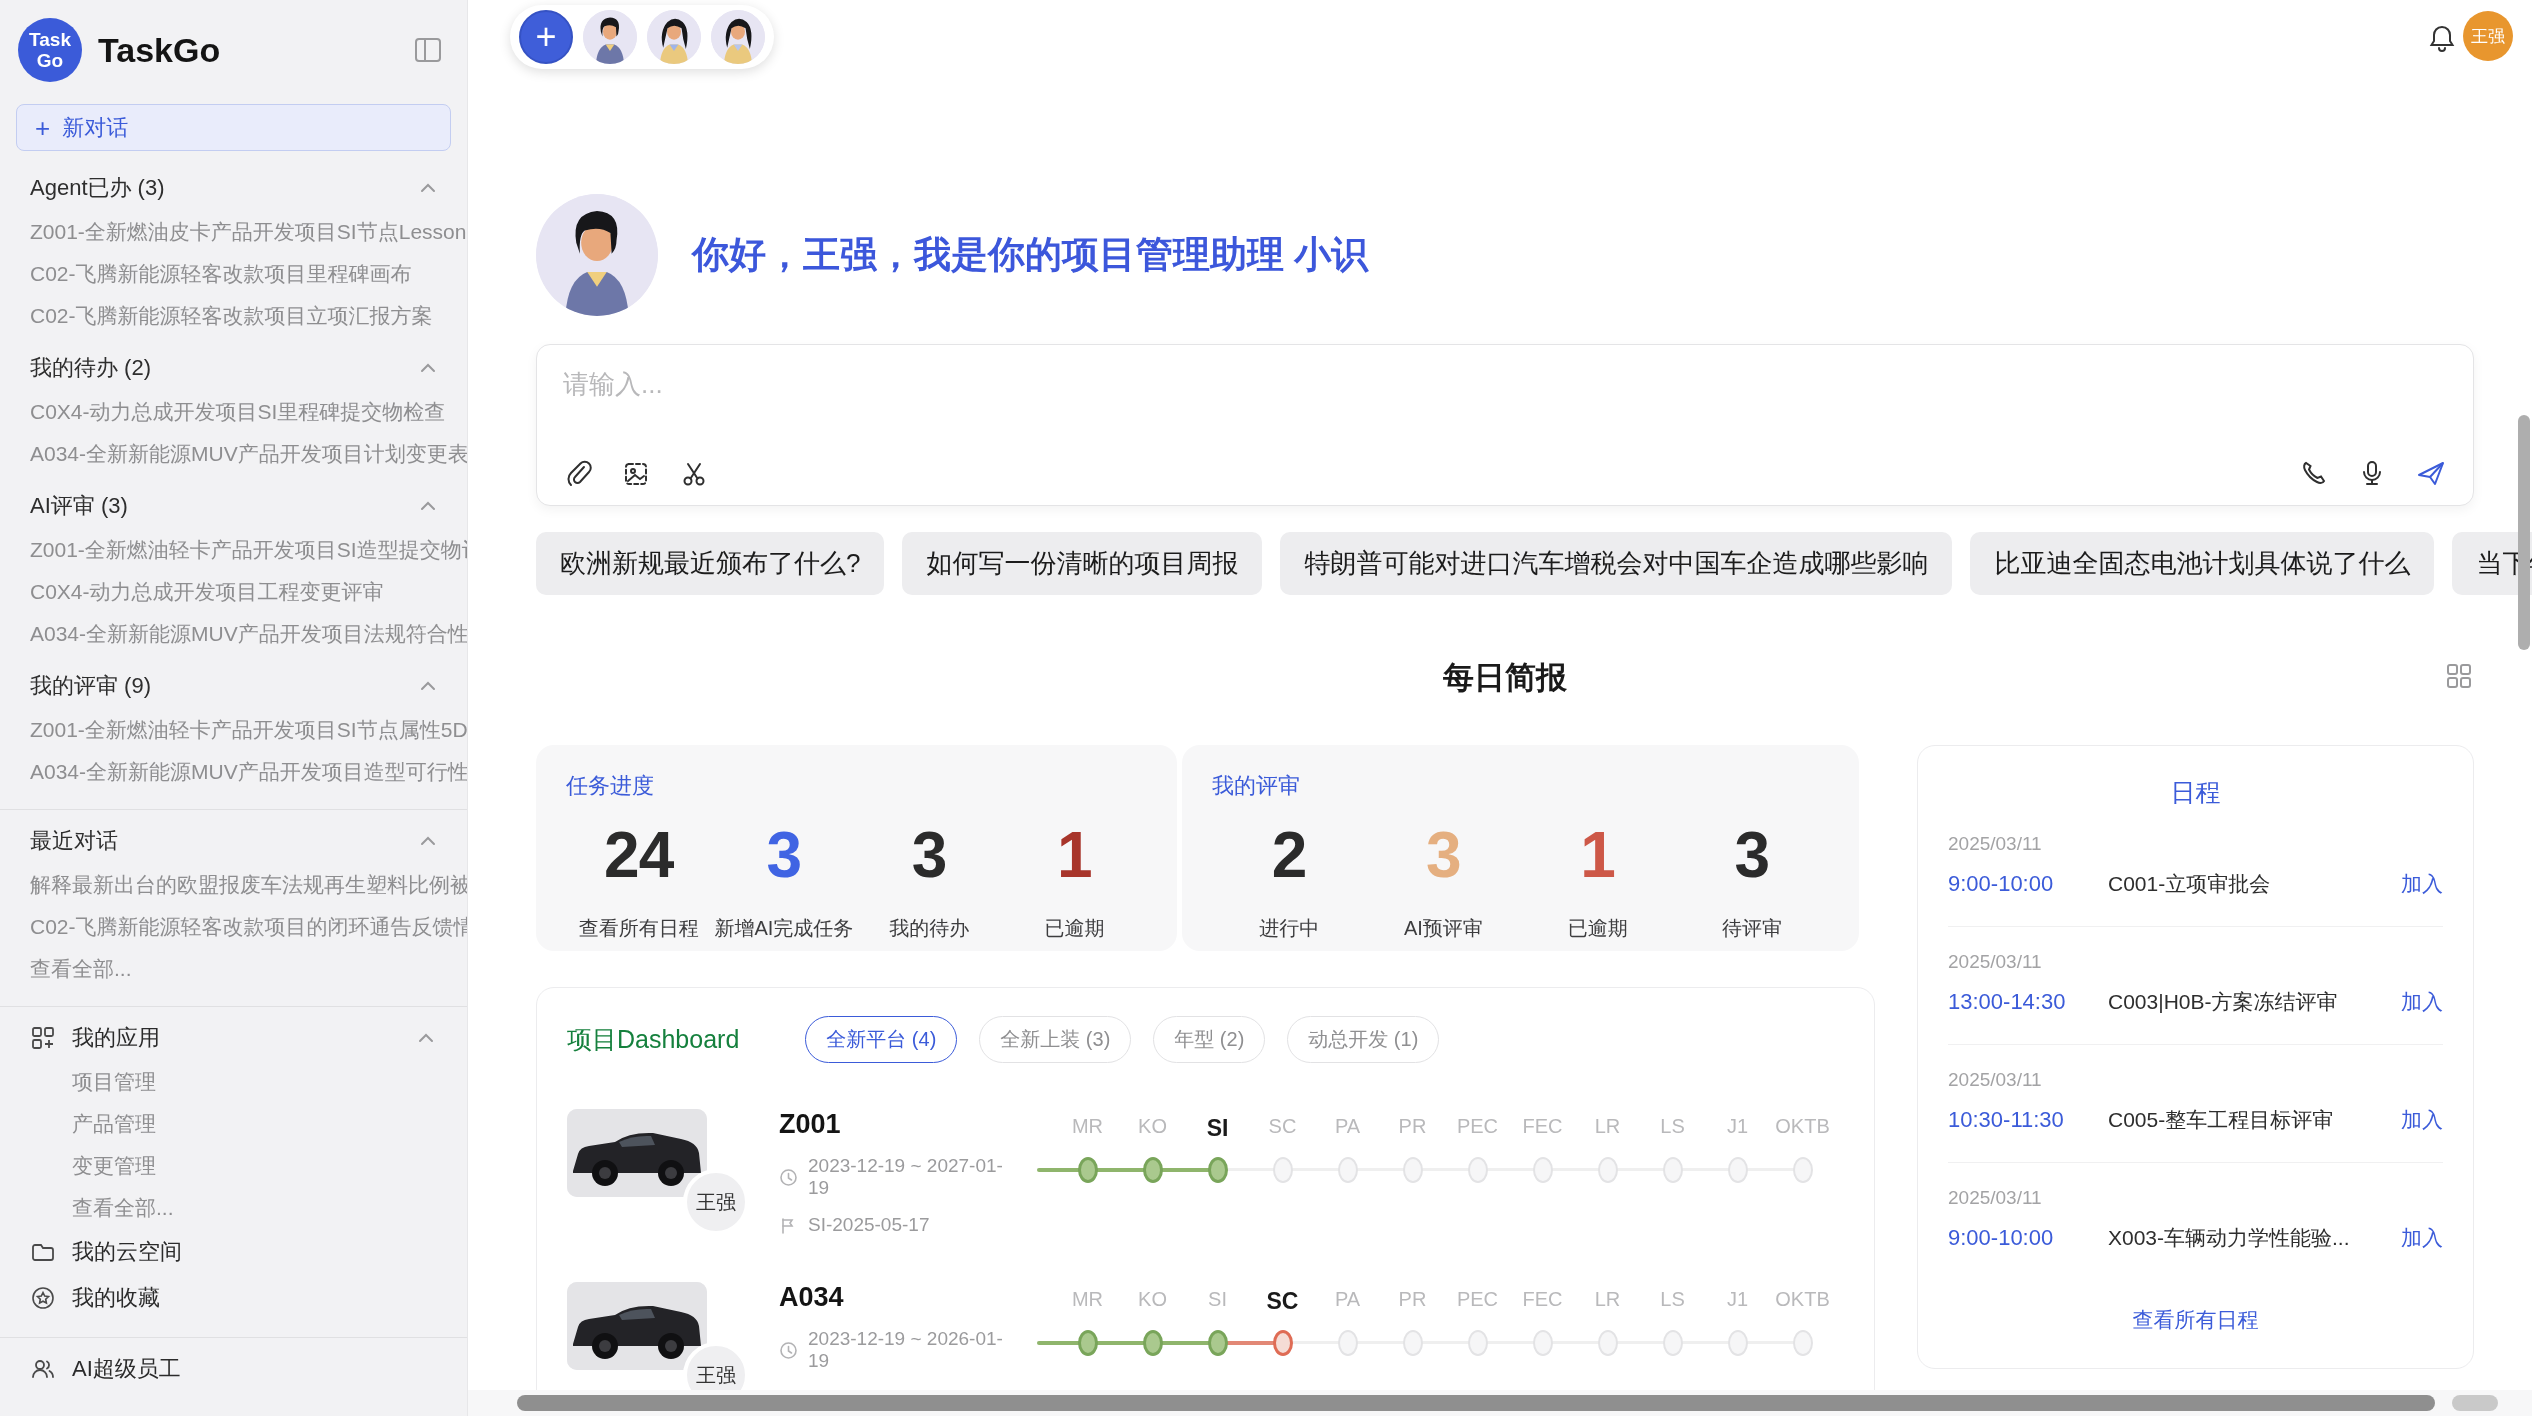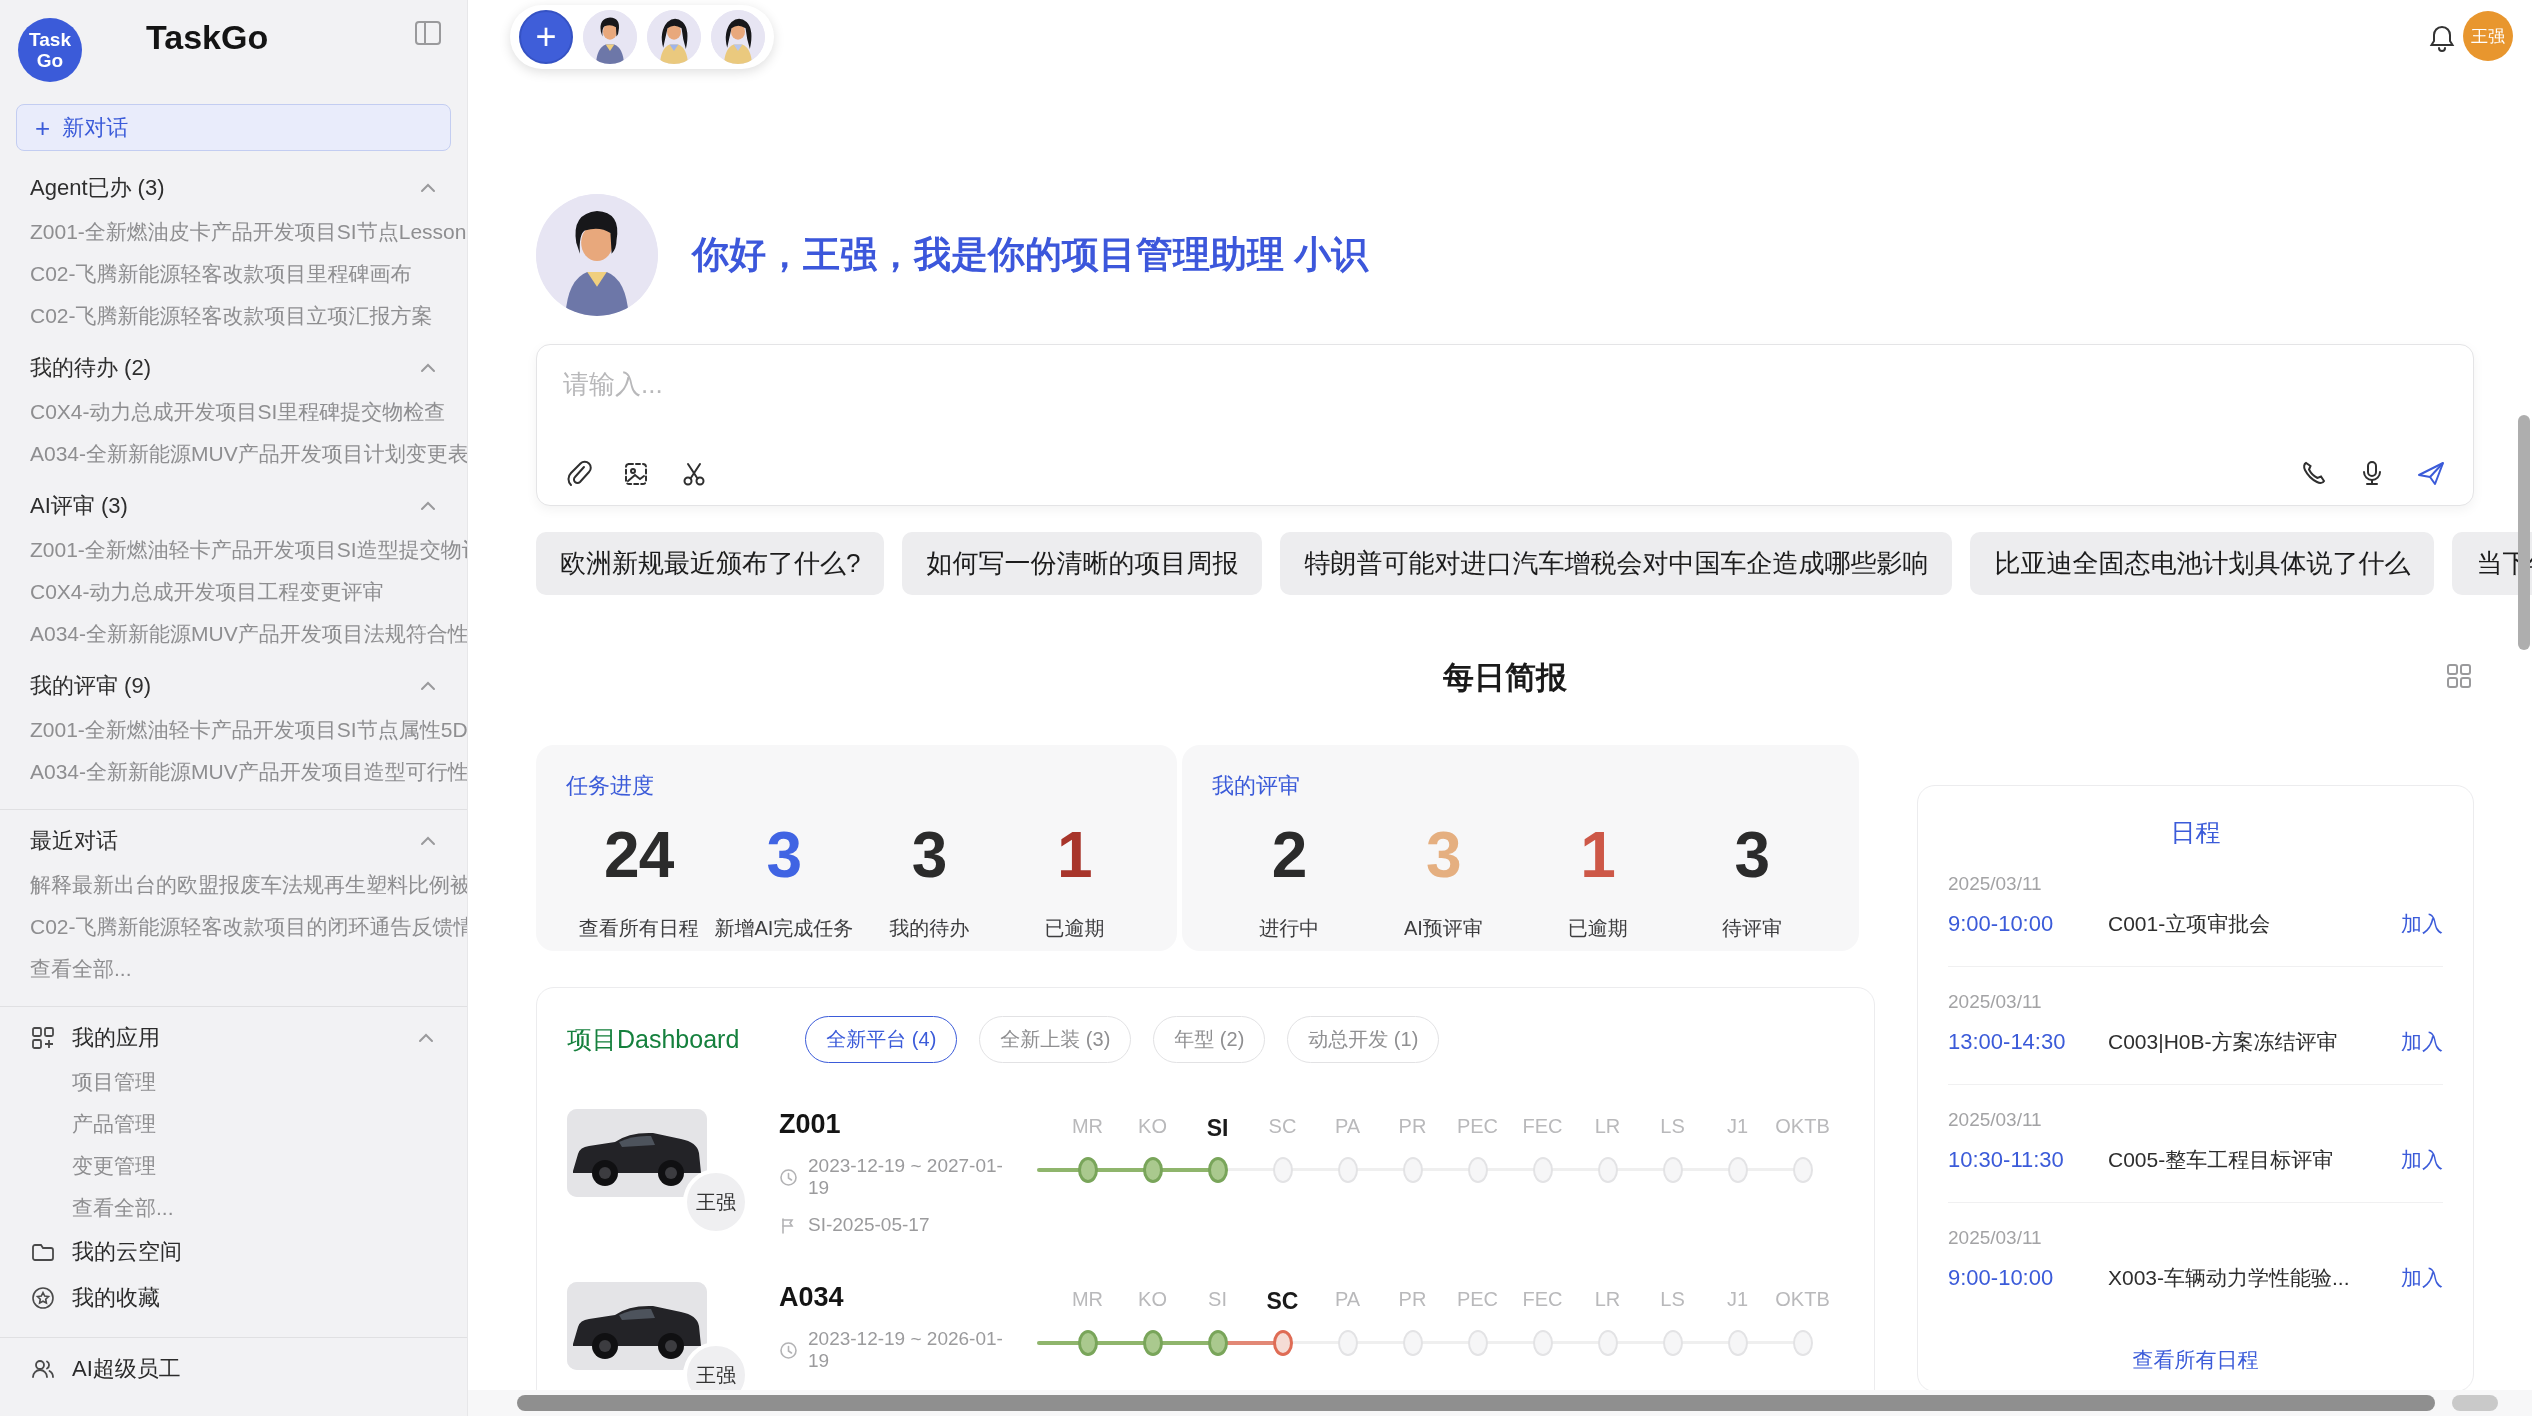--- a/index.html
+++ b/index.html
@@ -3,21 +3,21 @@
 <meta charset="utf-8">
 <style>
   *{margin:0;padding:0;box-sizing:border-box;}
   html,body{width:2532px;height:1416px;overflow:hidden;background:#fff;
     font-family:"Liberation Sans","DejaVu Sans",sans-serif;color:#222;}
   svg{display:block;}
 
   
   .sidebar{position:fixed;left:0;top:0;width:468px;height:1416px;background:#f2f2f4;
     border-right:1px solid #e7e7e9;overflow:hidden;padding-top:12px;}
-  .logo-row{display:flex;align-items:flex-start;padding:6px 24px 0 18px;gap:48px;}
+  .logo-row{display:flex;align-items:center;padding:6px 24px 0 18px;}
   .logo-circle{width:64px;height:64px;border-radius:50%;background:#3b5bd9;color:#fff;
     display:flex;flex-direction:column;align-items:center;justify-content:center;
     font-size:19px;line-height:21px;font-weight:bold;}
   .app-title{font-size:34px;font-weight:bold;color:#141414;margin-left:16px;flex:1;}
   .collapse-btn{cursor:pointer;}
   .new-chat{margin:22px 16px 14px;height:47px;border:1.5px solid #c3cdf1;background:#e9ecfb;
     border-radius:8px;display:flex;align-items:center;padding:0 18px;color:#3b5bd9;font-size:22px;gap:12px;}
   .new-chat .plus{font-size:26px;line-height:1;}
   .side-sec-header{display:flex;align-items:center;justify-content:space-between;
     padding:0 28px 0 30px;height:46px;font-size:22px;color:#2e2e2e;margin-top:8px;}
@@ -101,21 +101,21 @@
   .ms-cell.current{color:#1a1a1a;font-weight:bold;font-size:23px;}
   .ms-dots{position:relative;height:32px;margin-top:12px;}
   .ms-line{position:absolute;top:14px;height:3px;background:#efefef;border-radius:2px;}
   .ms-line.green{background:#8fb56c;height:4px;top:13.5px;}
   .ms-line.red{background:#e28876;height:4px;top:13.5px;}
   .ms-dot{position:absolute;top:3px;width:20px;height:26px;border-radius:50%;transform:translateX(-50%);
     background:#f6f6f7;border:2px solid #e3e3e5;}
   .ms-dot.done{background:#aac98e;border:3px solid #79a55a;}
   .ms-dot.red{background:#f5dcd5;border:3px solid #df6c55;}
 
-  .sched-card{background:#fff;border:1.5px solid #ececee;border-radius:18px;padding:28px 30px 3px;margin-top:40px;}
+  .sched-card{background:#fff;border:1.5px solid #ececee;border-radius:18px;padding:28px 30px 20px;}
   .sched-title{text-align:center;color:#3b5bd9;font-size:25px;margin-top:2px;}
   .sched-item{padding:24px 0 28px;border-bottom:1px solid #f0f0f1;}
   .sched-item:last-of-type{border-bottom:1px solid #f0f0f1;}
   .sched-item.no-line{border-bottom:none;}
   .sched-date{color:#a3a3a5;font-size:19px;}
   .sched-row{display:flex;align-items:center;margin-top:15px;}
   .sched-time{color:#3b5bd9;font-size:22px;width:160px;flex:none;}
   .sched-name{color:#2e2e2e;font-size:21px;flex:1;white-space:nowrap;overflow:hidden;}
   .sched-join{color:#3b5bd9;font-size:21px;cursor:pointer;}
   .sched-footer{text-align:center;color:#3b5bd9;font-size:21px;padding:26px 0 14px;cursor:pointer;}

